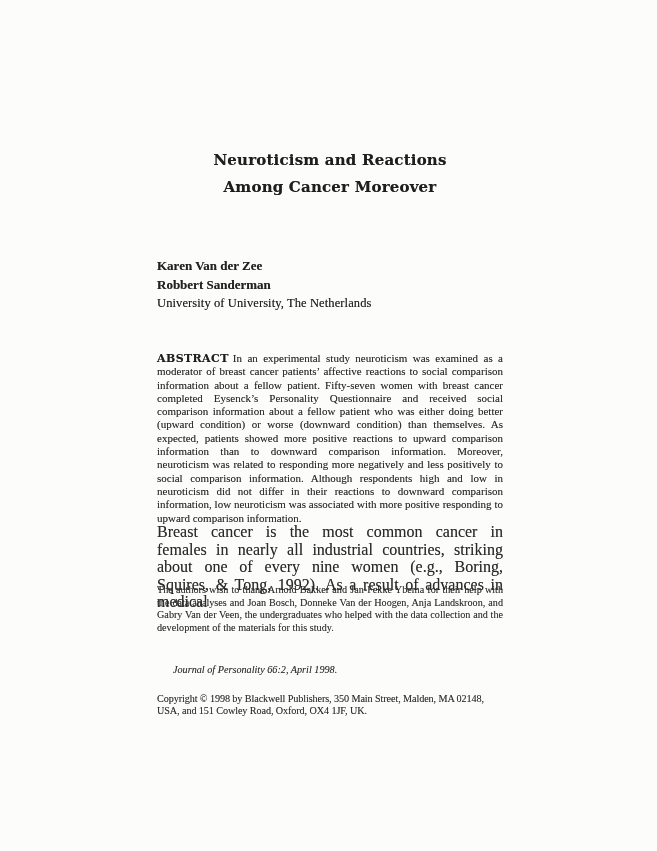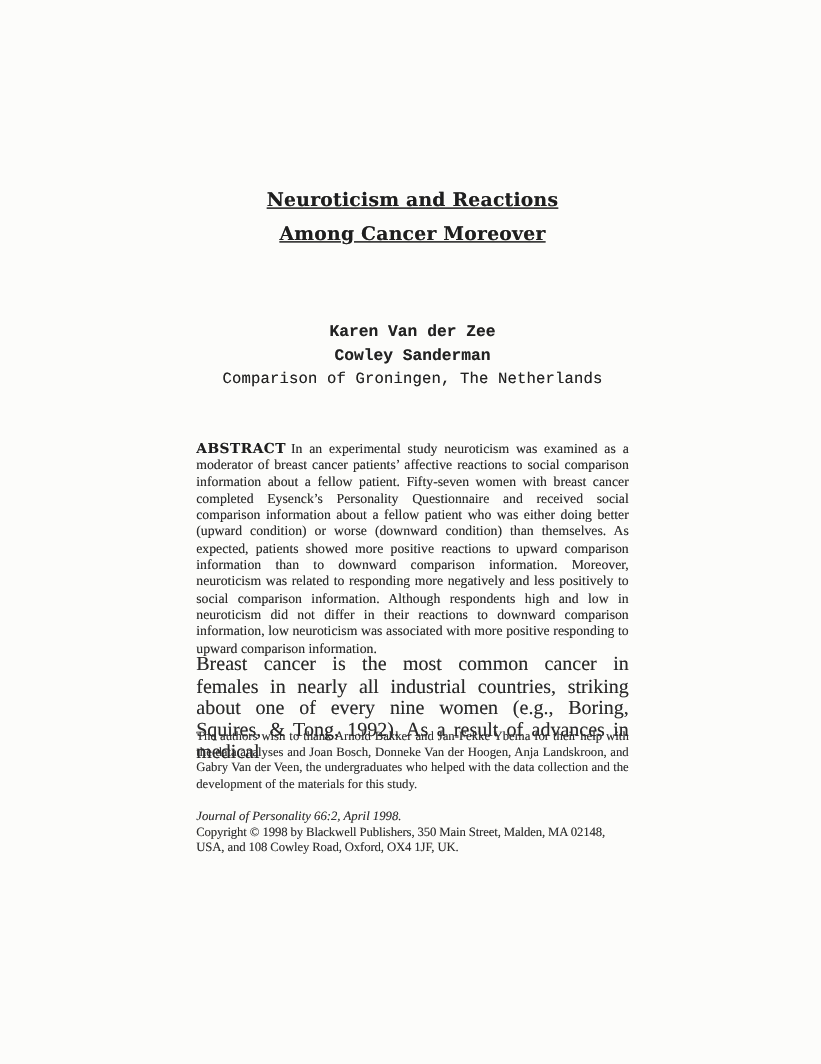--- a/index.html
+++ b/index.html
@@ -24,27 +24,25 @@
   .title-block {
     top: 147px;
     text-align: center;
     font-family: "DejaVu Serif", serif;
     font-weight: bold;
     font-size: 15px;
     line-height: 26.5px;
     letter-spacing: 0.2px;
     color: #1e1e1e;
     text-shadow: 0 0 0.5px rgba(30,30,30,0.55);
-    text-decoration: underline;
   }
   
   .authors-block {
     top: 256px;
-    text-align: center;
-    font-family: Liberation Mono, monospace;
+    font-family: Liberation Serif, serif;
     color: #222;
     text-shadow: 0 0 0.4px rgba(30,30,30,0.5);
   }
   .author-name {
     font-weight: bold;
     font-size: 13px;
     line-height: 19px;
   }
   .affiliation {
     font-weight: normal;
@@ -95,54 +93,54 @@
   .journal-block {
     top: 648px;
     font-family: "Liberation Serif", serif;
     font-size: 10.2px;
     line-height: 12.7px;
     color: #2e2e2e;
     text-shadow: 0 0 0.4px rgba(40,40,40,0.4);
   }
   .journal-citation {
     font-style: italic;
-    margin: 0;
+    margin: 16px;
   }
   .copyright-text {
     margin: 0;
     letter-spacing: -0.1px;
   }
   p { margin: 0; }
 </style>
 </head>
 <body>
 
 <div class="page">
 
   <div class="column title-block">
     <div>Neuroticism and Reactions</div>
     <div>Among Cancer Moreover</div>
   </div>
 
   <div class="column authors-block">
     <div class="author-name">Karen Van der Zee</div>
-    <div class="author-name">Cowley Sanderman</div>
-    <div class="affiliation">Comparison of Groningen, The Netherlands</div>
+    <div class="author-name">Robbert Sanderman</div>
+    <div class="affiliation">University of University, The Netherlands</div>
   </div>
 
   <div class="column abstract-block">
     <p><span class="abstract-label">ABSTRACT</span><span>In an experimental study neuroticism was examined as a moderator of breast cancer patients’ affective reactions to social comparison information about a fellow patient. Fifty-seven women with breast cancer completed Eysenck’s Personality Questionnaire and received social comparison information about a fellow patient who was either doing better (upward condition) or worse (downward condition) than themselves. As expected, patients showed more positive reactions to upward comparison information than to downward comparison information. Moreover, neuroticism was related to responding more negatively and less positively to social comparison information. Although respondents high and low in neuroticism did not differ in their reactions to downward comparison information, low neuroticism was associated with more positive responding to upward comparison information.</span></p>
   </div>
 
   <div class="column body-block">
     <p>Breast cancer is the most common cancer in females in nearly all industrial countries, striking about one of every nine women (e.g., Boring, Squires, &amp; Tong, 1992). As a result of advances in medical</p>
   </div>
 
   <div class="column footnote-block">
     <p>The authors wish to thank Arnold Bakker and Jan-Fekke Ybema for their help with the data analyses and Joan Bosch, Donneke Van der Hoogen, Anja Landskroon, and Gabry Van der Veen, the undergraduates who helped with the data collection and the development of the materials for this study.</p>
   </div>
 
   <div class="column journal-block">
     <p class="journal-citation">Journal of Personality 66:2, April 1998.</p>
-    <p class="copyright-text">Copyright © 1998 by Blackwell Publishers, 350 Main Street, Malden, MA 02148, USA, and 108 Cowley Road, Oxford, OX4 1JF, UK.</p>
+    <p class="copyright-text">Copyright © 1998 by Blackwell Publishers, 350 Main Street, Malden, MA 02148, USA, and 151 Cowley Road, Oxford, OX4 1JF, UK.</p>
   </div>
 
 </div>
 
 </body></html>

